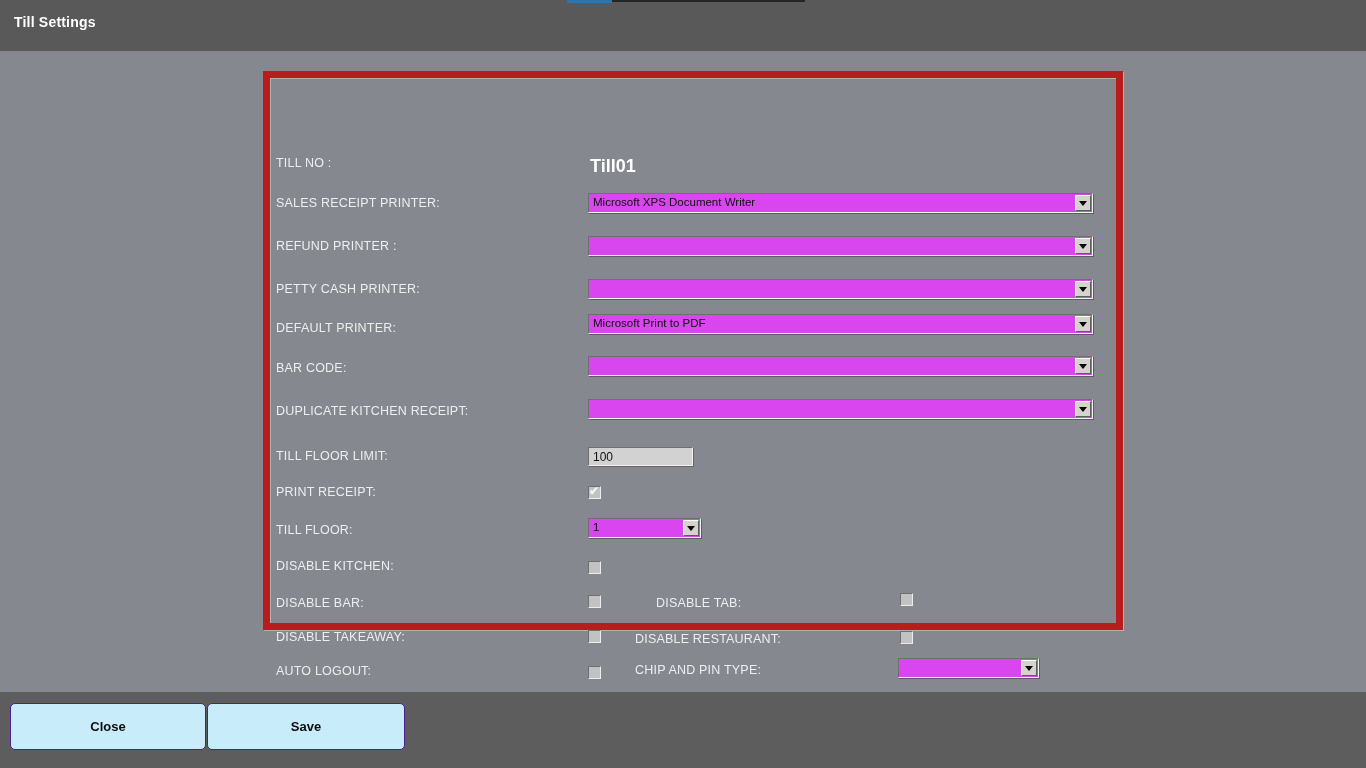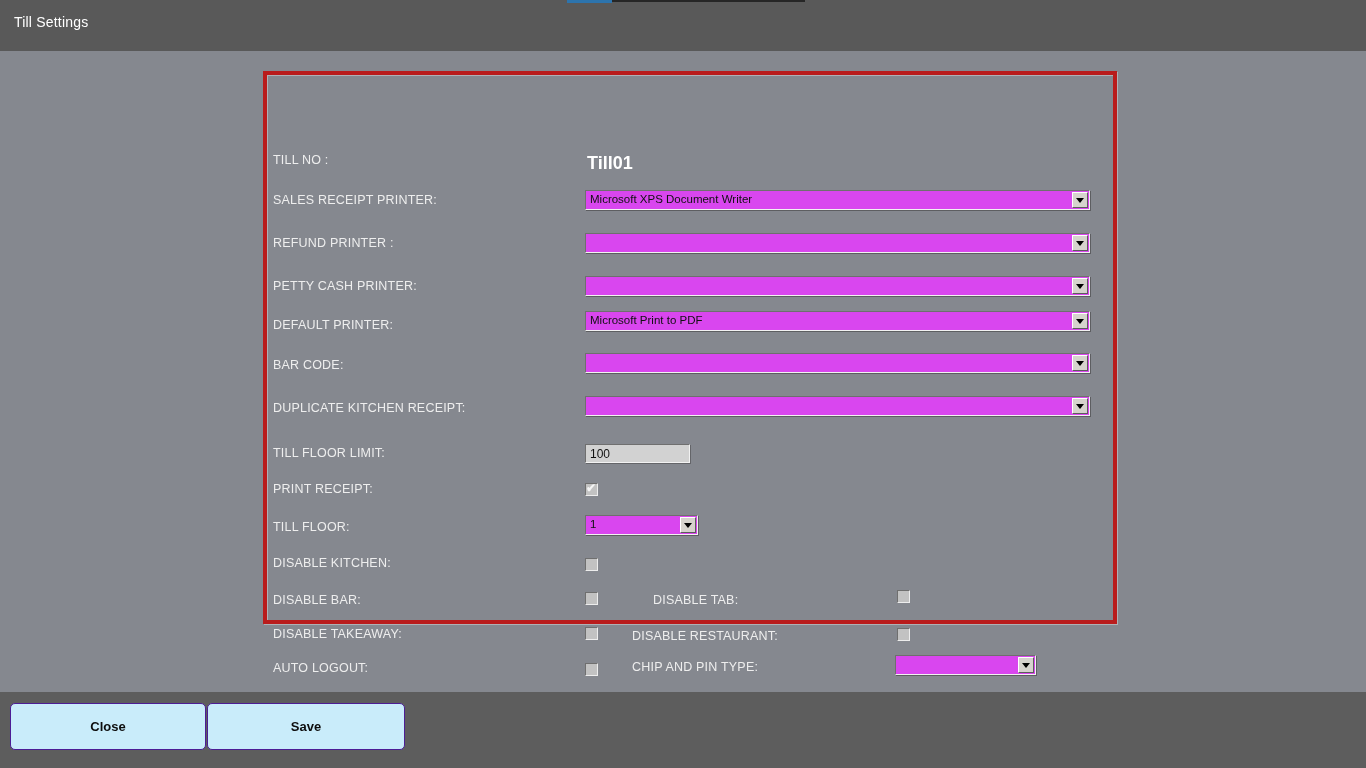--- a/index.html
+++ b/index.html
@@ -8,29 +8,29 @@
     background:#85888f;
     font-family:"Liberation Sans", sans-serif;
     -webkit-font-smoothing:antialiased;
   }
   .abs{position:absolute;}
 
   
   .titlebar{left:0;top:0;width:1366px;height:51px;background:#595959;}
   .titlebar .title{
     position:absolute;left:14px;top:14px;
-    color:#ffffff;font-size:14px;font-weight:normal;letter-spacing:.2px;
+    color:#ffffff;font-size:14px;font-weight:bold;letter-spacing:.2px;
   }
   .strip-blue{left:567px;top:0;width:45px;height:3px;background:#2d74ad;}
   .strip-dark{left:612px;top:0;width:193px;height:2px;background:#262626;}
 
   
   .panel{
     left:263px;top:71px;width:846px;height:545px;
-    border:4px solid #b91c1c;
+    border:7px solid #b91c1c;
     box-shadow: inset 1px 1px 0 #aeb1b6, 1px 1px 0 #aeb1b6;
     background:transparent;
   }
 
   .lbl{
     position:absolute;color:#eeeeee;font-size:12.5px;letter-spacing:.2px;
     white-space:nowrap;
   }
   .static-value{
     position:absolute;color:#ffffff;font-size:18px;font-weight:bold;

